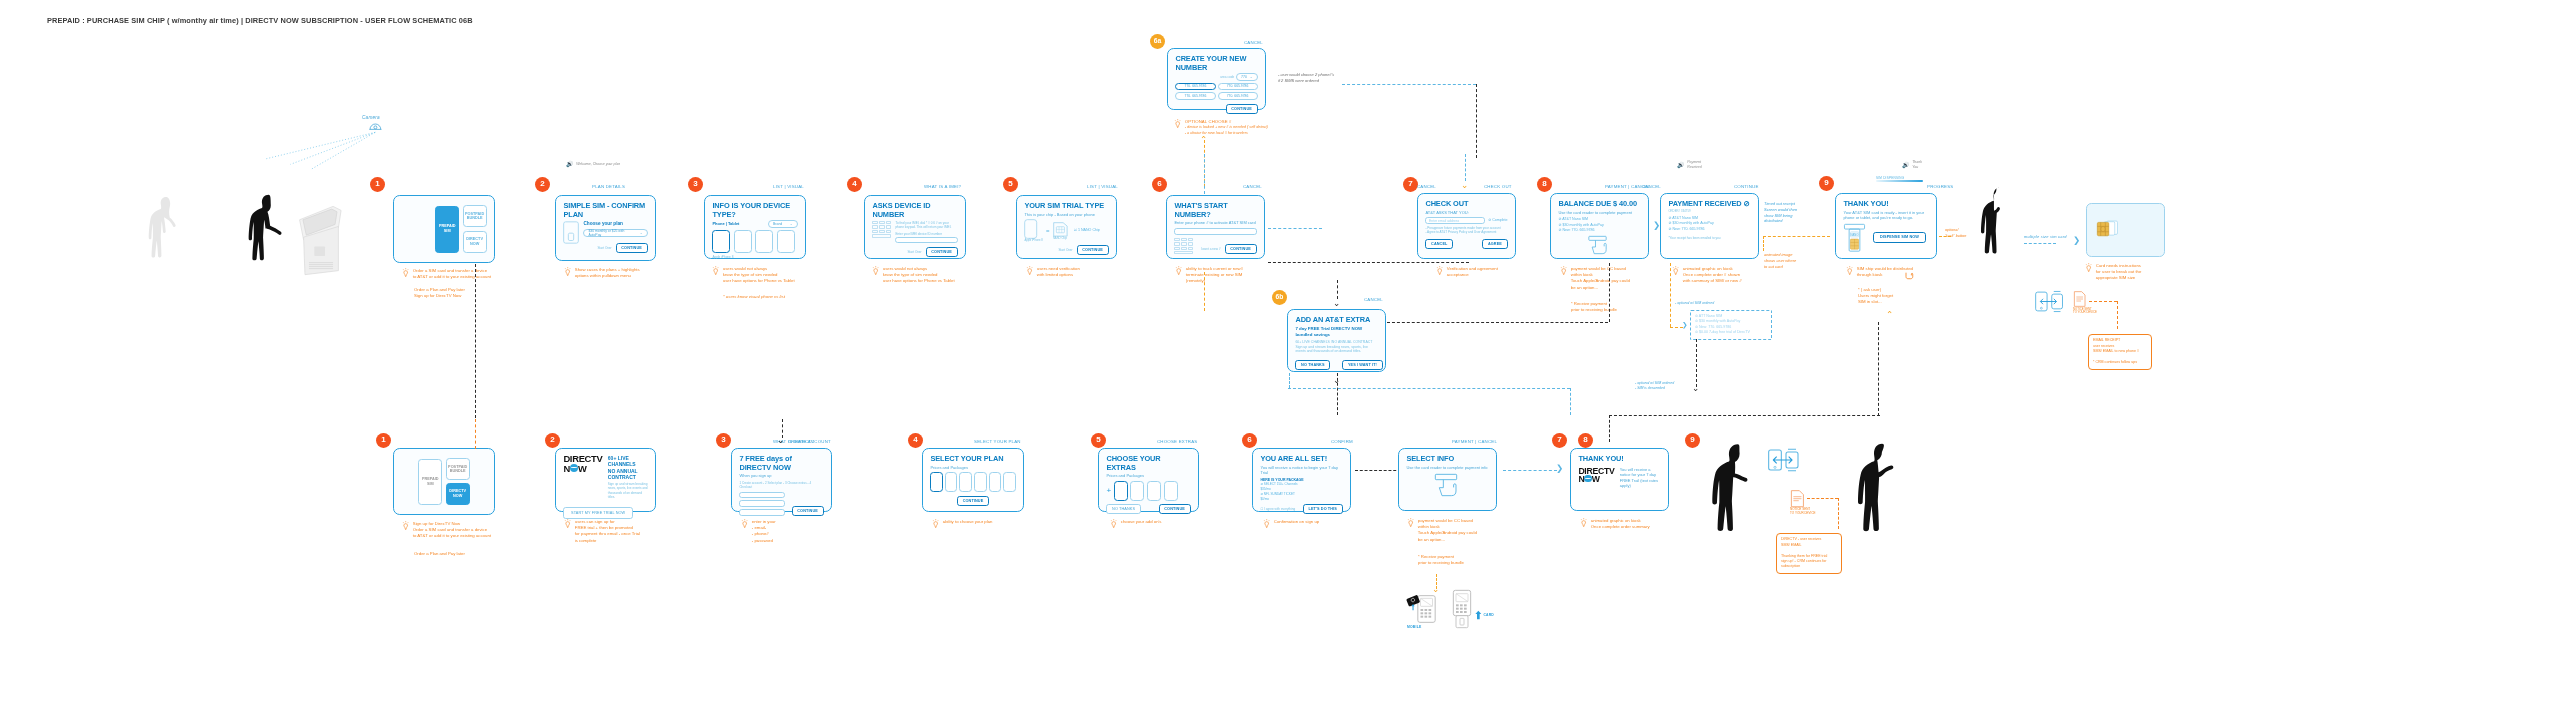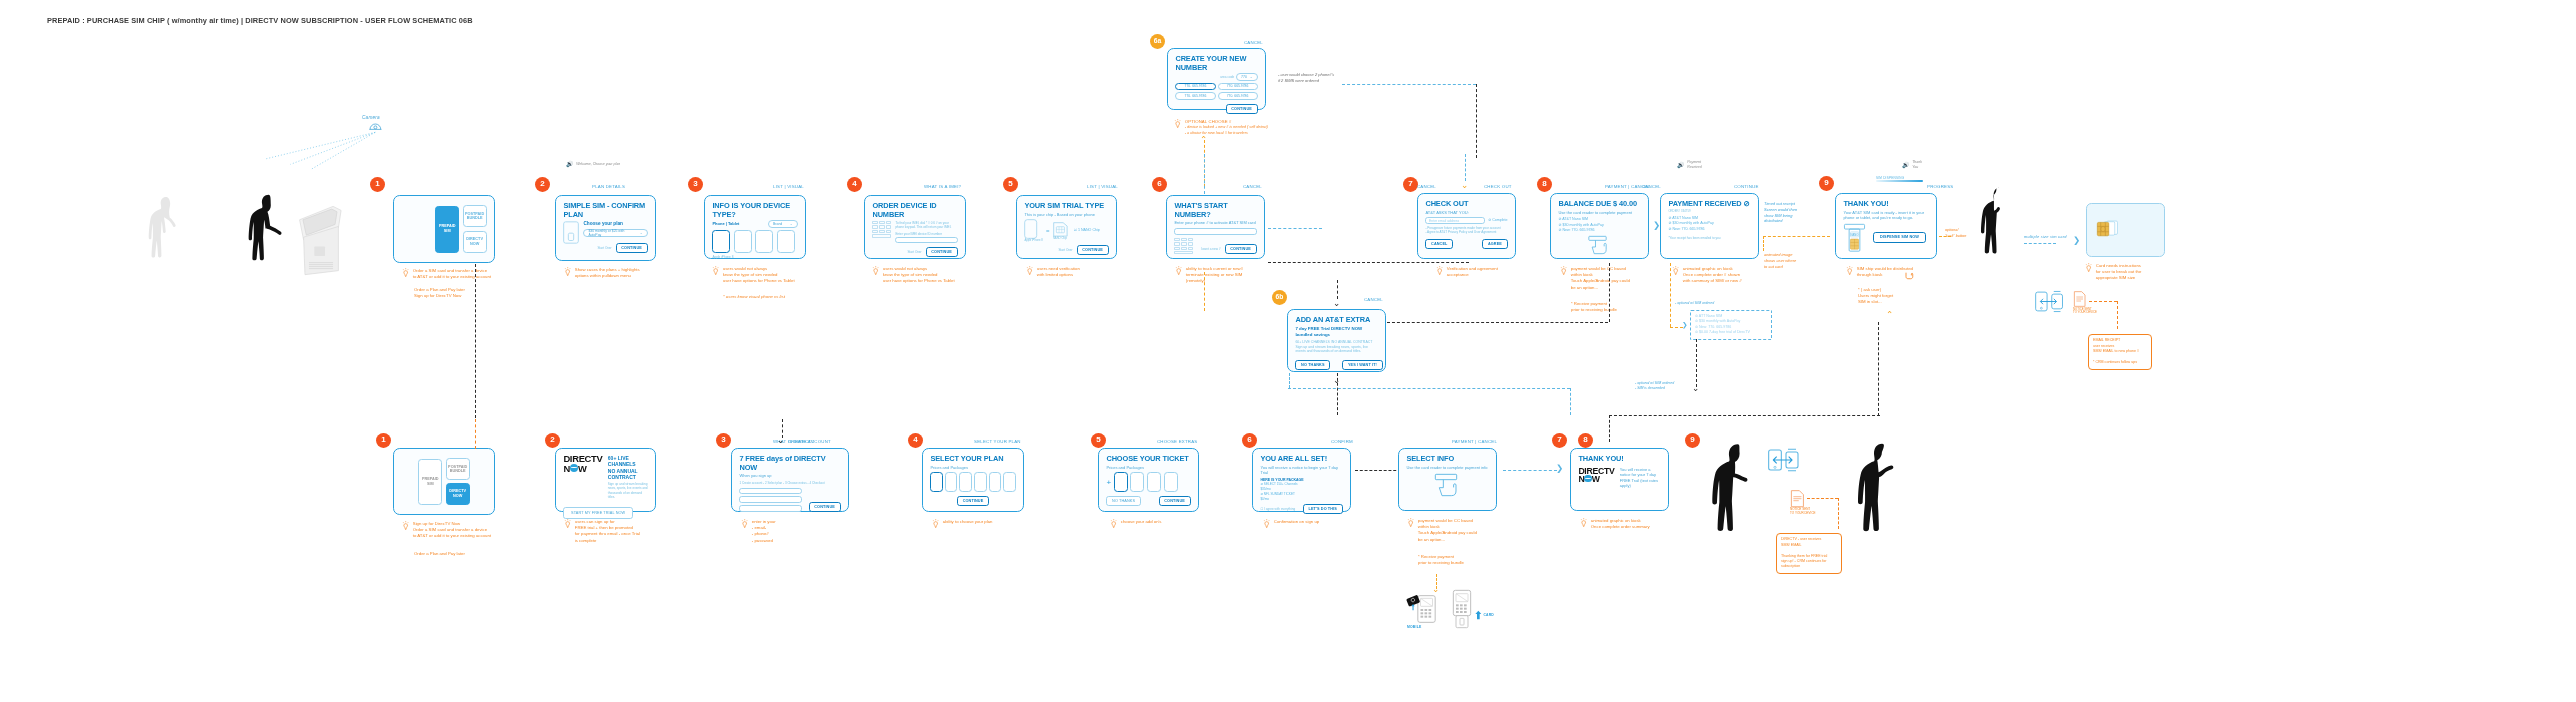--- a/index.html
+++ b/index.html
@@ -275,21 +275,21 @@
     </svg>
   <div class="note">users would not always
 know the type of sim needed
 user have options for Phone vs Tablet</div>
 </div>
 <div class="abs note italic" style="left:723px; top:294px;">* users know visual phone vs list</div>
 
 <div class="abs badge" style="left:847px; top:177px;">4</div>
 <div class="abs caplink" style="left:924px; top:184px;">WHAT IS A IMEI?</div>
 <div class="screen" style="left:864px; top:195px; width:102px; height:64px;">
-  <div class="scr-title">ORDER DEVICE ID NUMBER</div>
+  <div class="scr-title">ASKS DEVICE ID NUMBER</div>
   <div style="display:flex; gap:4px; margin-top:2px;">
     <div>
       <div class="keypad" style="width:19px;">
           <i></i>
           <i></i>
           <i></i>
           <i></i>
           <i></i>
           <i></i>
           <i></i>
@@ -800,21 +800,21 @@
   <div class="note">users can sign up for
 FREE trial + then be promoted
 for payment thru email - once Trial
 is complete</div>
 </div>
 
 <div class="abs badge" style="left:716px; top:433px;">3</div>
 <div class="abs caplink" style="left:788px; top:439px;">CREATE ACCOUNT</div>
 <div class="abs chev dark" style="left:777px; top:436px;">⌄</div>
 <div class="dline dv" style="left:782px; top:419px; height:19px;"></div>
-<div class="screen" style="left:731px; top:448px; width:118px; height:64px;">
+<div class="screen" style="left:731px; top:448px; width:101px; height:64px;">
   <div class="scr-title">7 FREE days of DIRECTV NOW</div>
   <div class="scr-sub">When you sign up</div>
   <div class="scr-tiny" style="font-size:3px;">1 Create account - 2 Select plan - 3 Choose extras - 4 Checkout</div>
   <div style="display:flex; gap:6.7px; margin-top:2.7px;">
     <div style="flex:1; display:flex; flex-direction:column; gap:2px;">
       <div class="field"></div>
       <div class="field"></div>
       <div class="field"></div>
     </div>
     <div style="display:flex; align-items:flex-end;">
@@ -862,21 +862,21 @@
         <path d="M2 2l1 1.4"></path>
         <path d="M10 2L9 3.4"></path>
       </g>
     </svg>
   <div class="note">ability to choose your plan</div>
 </div>
 
 <div class="abs badge" style="left:1091px; top:433px;">5</div>
 <div class="abs caplink" style="left:1157px; top:439px;">CHOOSE EXTRAS</div>
 <div class="screen" style="left:1098px; top:448px; width:101px; height:64px;">
-  <div class="scr-title">CHOOSE YOUR TICKET</div>
+  <div class="scr-title">CHOOSE YOUR EXTRAS</div>
   <div class="scr-sub">Prices and Packages</div>
   <div style="display:flex; gap:2.7px; align-items:center; margin-top:1.3px;">
     <div style="color:#29a0dd; font-size:8px;">+</div>
     <div class="tile sel" style="width:14px; height:20px;"></div>
     <div class="tile" style="width:14px; height:20px;"></div>
     <div class="tile" style="width:14px; height:20px;"></div>
     <div class="tile" style="width:14px; height:20px;"></div>
   </div>
   <div style="display:flex; justify-content:space-between; margin-top:3.4px;">
     <span class="btn thin">NO THANKS</span>

